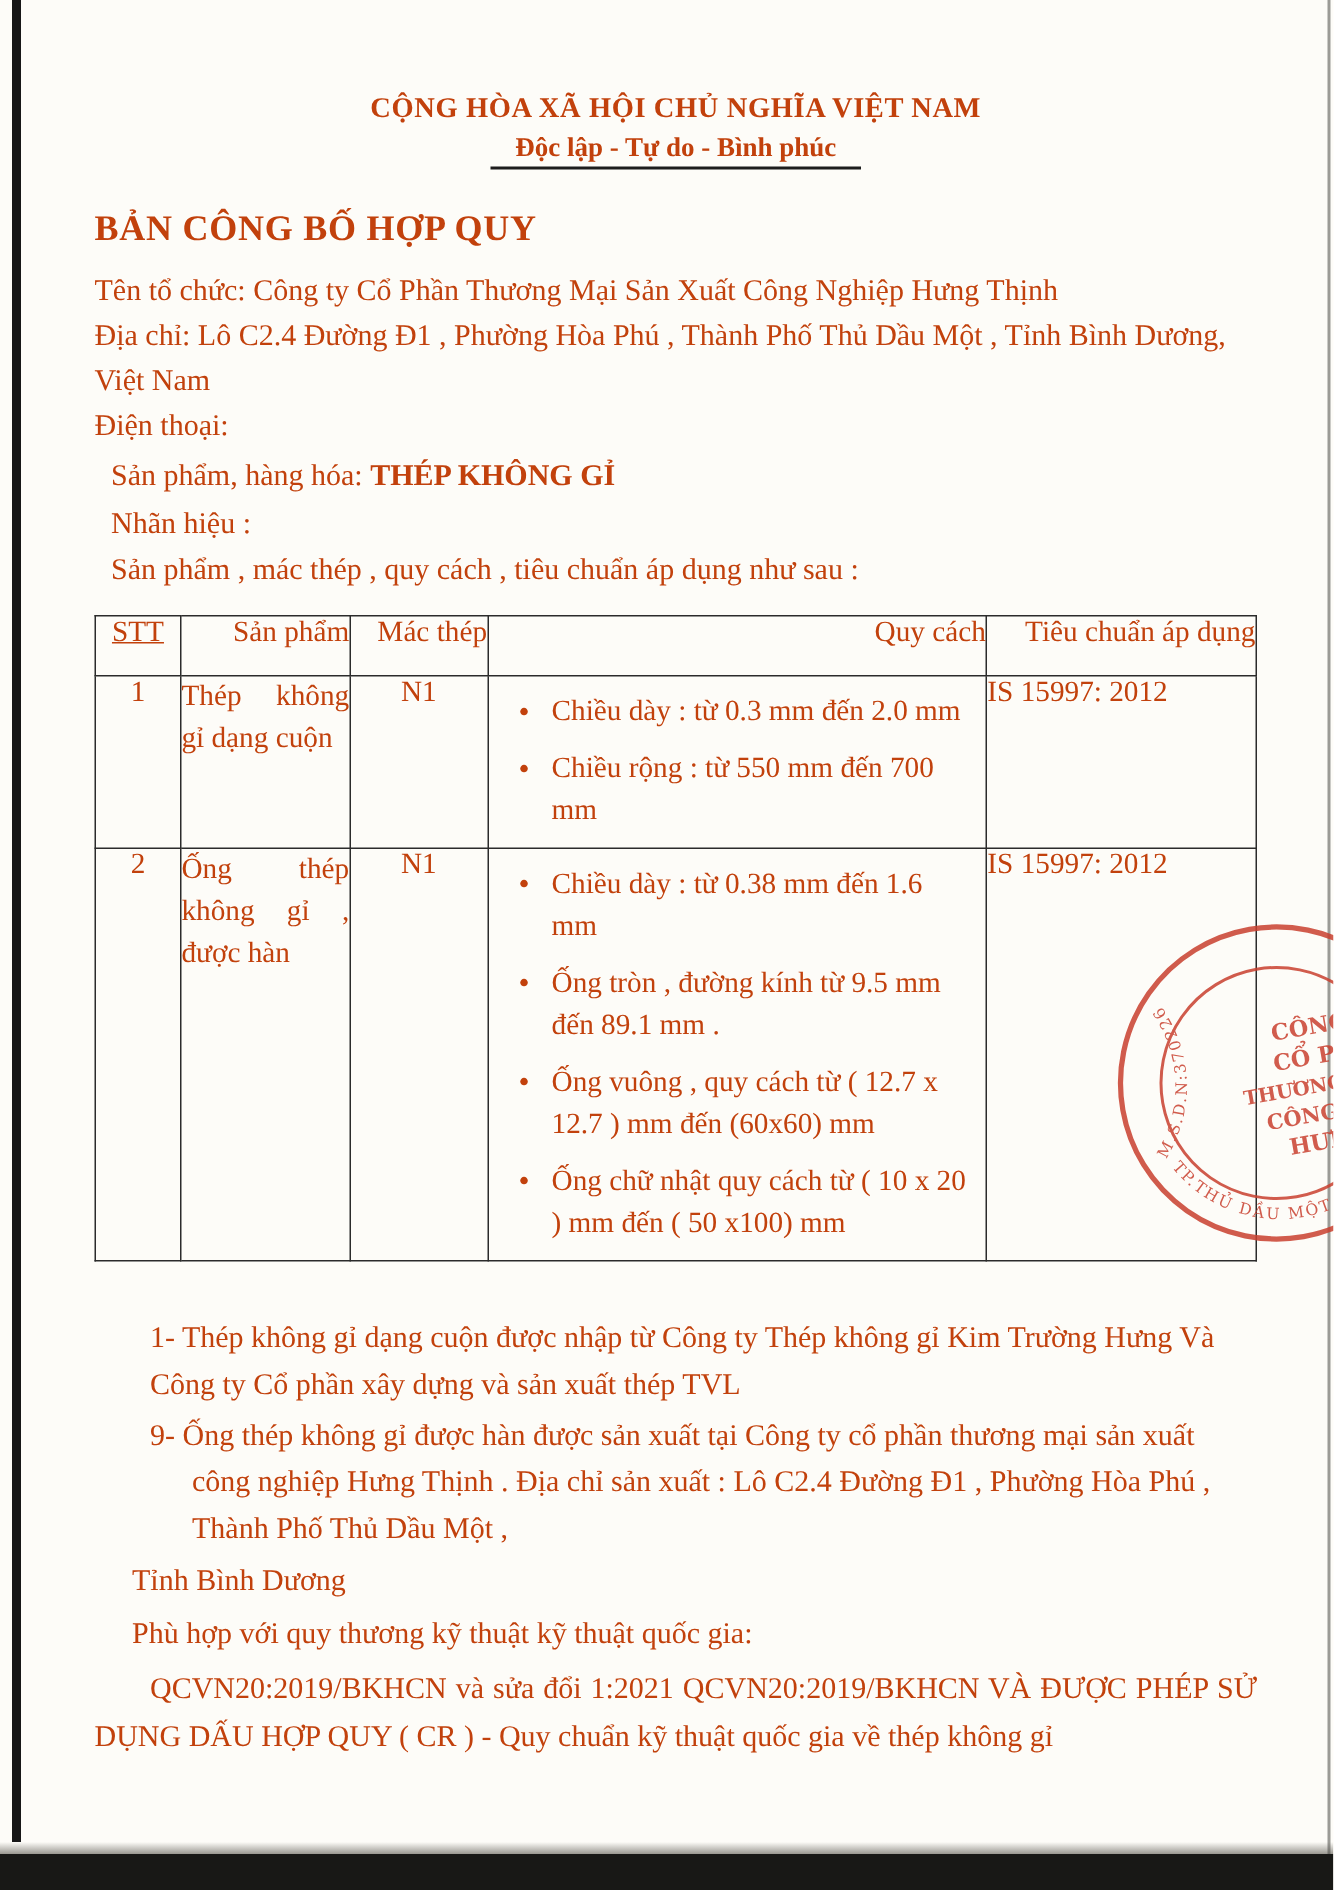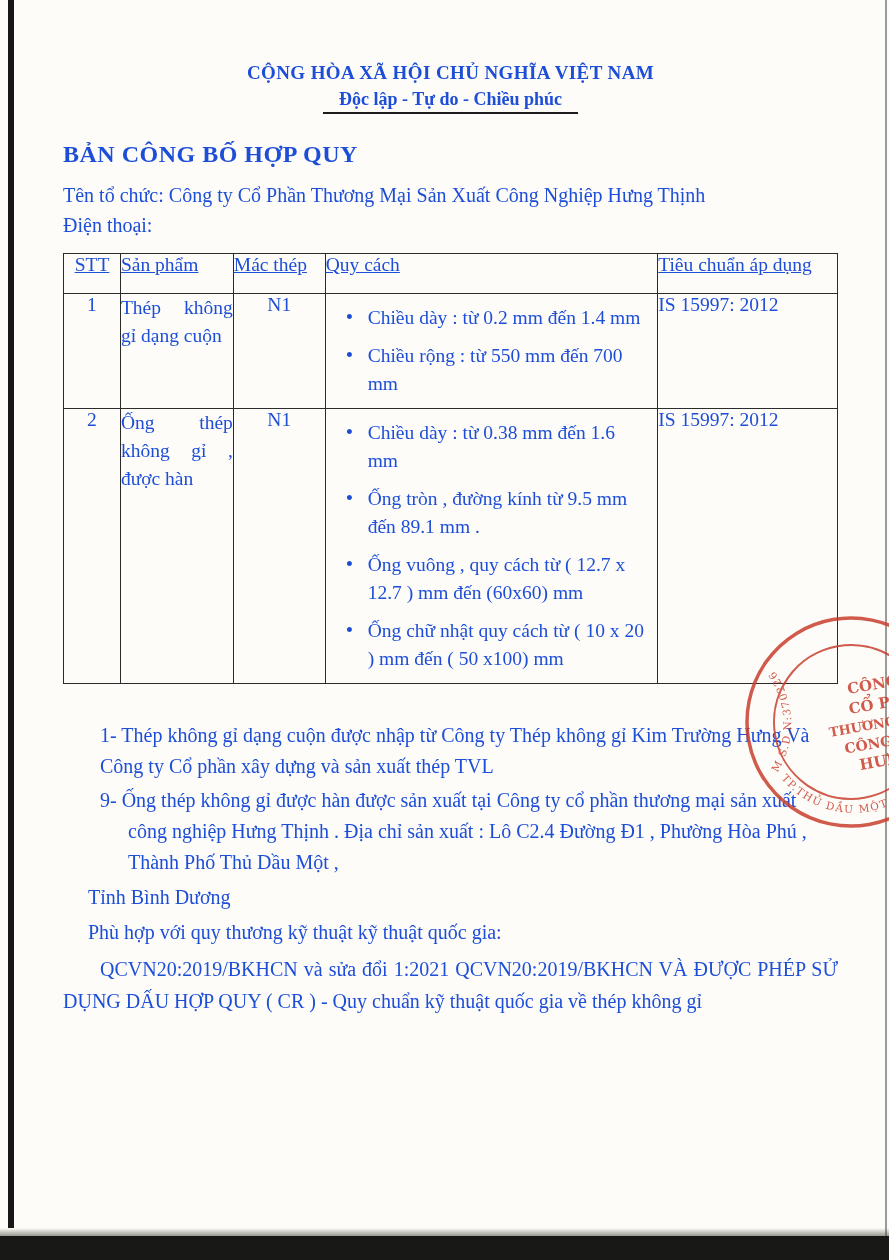--- a/index.html
+++ b/index.html
@@ -2,21 +2,21 @@
 <html lang="vi"><head>
 <meta charset="utf-8">
 <style>
   html,body{margin:0;padding:0;background:#ffffff;}
   .page{
     position:relative;
     width:889px;height:1260px;
     background:#fdfcf8;
     overflow:hidden;
     font-family:"Liberation Serif","DejaVu Serif",serif;
-    color:#1d4ed8;
+    color:#c2410c;
   }
   
   .edge-left{position:absolute;left:8px;top:0;width:6px;height:1260px;background:#171717;}
   .edge-bottom{position:absolute;left:0;top:1236px;width:889px;height:24px;background:#181816;}
   .edge-bottom-fade{position:absolute;left:0;top:1228px;width:889px;height:8px;background:linear-gradient(#fdfcf8,#9a9891);}
   .edge-right{position:absolute;right:2px;top:0;width:2px;height:1236px;background:#4a4a46;opacity:.55;}
 
   .content{position:absolute;left:63px;top:0;width:775px;font-size:20px;}
 
   .nat-line1{margin-top:62px;text-align:center;font-weight:bold;font-size:19px;letter-spacing:.4px;}
@@ -35,21 +35,21 @@
     margin-top:13px;border-collapse:collapse;width:775px;
     font-size:19.5px;
   }
   table.products th,table.products td{
     border:1.4px solid #2b2b2b;
     vertical-align:top;
     font-weight:normal;
     padding:0;
   }
   th.h-stt{vertical-align:middle;text-decoration:underline;}
-  th.h-left{text-align:left;vertical-align:middle;padding-left:14px;text-decoration:underline;}
+  th.h-left{text-align:right;vertical-align:middle;padding-left:14px;}
   tr.hdr{height:40px;}
   td.c-stt{text-align:center;padding-top:9px;}
   td.c-sp{padding:9px 10px 0 14px;text-align:justify;line-height:28px;}
   td.c-mac{text-align:center;padding-top:9px;}
   td.c-tc{padding:9px 4px 0 10px;}
   td.c-qc ul{margin:10px 0 0 0;padding:0 8px 0 42px;}
   td.c-qc li{list-style:none;position:relative;margin-bottom:10px;line-height:28px;}
   td.c-qc li::before{content:"•";position:absolute;left:-22px;top:-1px;font-size:21px;}
   tr.r1{height:96px;}
   tr.r2{height:242px;}
@@ -76,30 +76,36 @@
 
   <div class="edge-left"></div>
   <div class="edge-bottom-fade"></div>
   <div class="edge-bottom"></div>
   <div class="edge-right"></div>
 
   <div class="content">
 
     <div class="nat-line1">CỘNG HÒA XÃ HỘI CHỦ NGHĨA VIỆT NAM</div>
     <div class="motto-wrap">
-      <span class="motto">Độc lập - Tự do - Chiều phúc</span>
+      <span class="motto">Độc lập - Tự do - Bình phúc</span>
     </div>
 
     <div class="doc-title">BẢN CÔNG BỐ HỢP QUY</div>
 
     <div class="block1">
       <p>Tên tổ chức: Công ty Cổ Phần Thương Mại Sản Xuất Công Nghiệp Hưng Thịnh</p>
+      <p>Địa chỉ: Lô C2.4 Đường Đ1 , Phường Hòa Phú , Thành Phố Thủ Dầu Một , Tỉnh Bình Dương, Việt Nam</p>
       <p>Điện thoại:</p>
     </div>
 
+    <div class="block2">
+      <p><span>Sản phẩm, hàng hóa: </span><span class="bold">THÉP KHÔNG GỈ</span></p>
+      <p>Nhãn hiệu :</p>
+      <p>Sản phẩm , mác thép , quy cách , tiêu chuẩn áp dụng như sau :</p>
+    </div>
 
     <table class="products">
       <colgroup>
         <col style="width:57px">
           <col style="width:113px">
           <col style="width:92px">
           <col style="width:333px">
           <col style="width:180px">
       </colgroup>
       <tbody>
@@ -109,21 +115,21 @@
         <th class="h-left">Mác thép</th>
         <th class="h-left">Quy cách</th>
         <th class="h-left">Tiêu chuẩn áp dụng</th>
       </tr>
       <tr class="r1">
         <td class="c-stt">1</td>
         <td class="c-sp">Thép không gỉ dạng cuộn</td>
         <td class="c-mac">N1</td>
         <td class="c-qc">
           <ul>
-            <li>Chiều dày : từ 0.2 mm đến 1.4 mm</li>
+            <li>Chiều dày : từ 0.3 mm đến 2.0 mm</li>
             <li>Chiều rộng : từ 550 mm đến 700 mm</li>
           </ul>
         </td>
         <td class="c-tc">IS 15997: 2012</td>
       </tr>
       <tr class="r2">
         <td class="c-stt">2</td>
         <td class="c-sp">Ống thép không gỉ , được hàn</td>
         <td class="c-mac">N1</td>
         <td class="c-qc">

